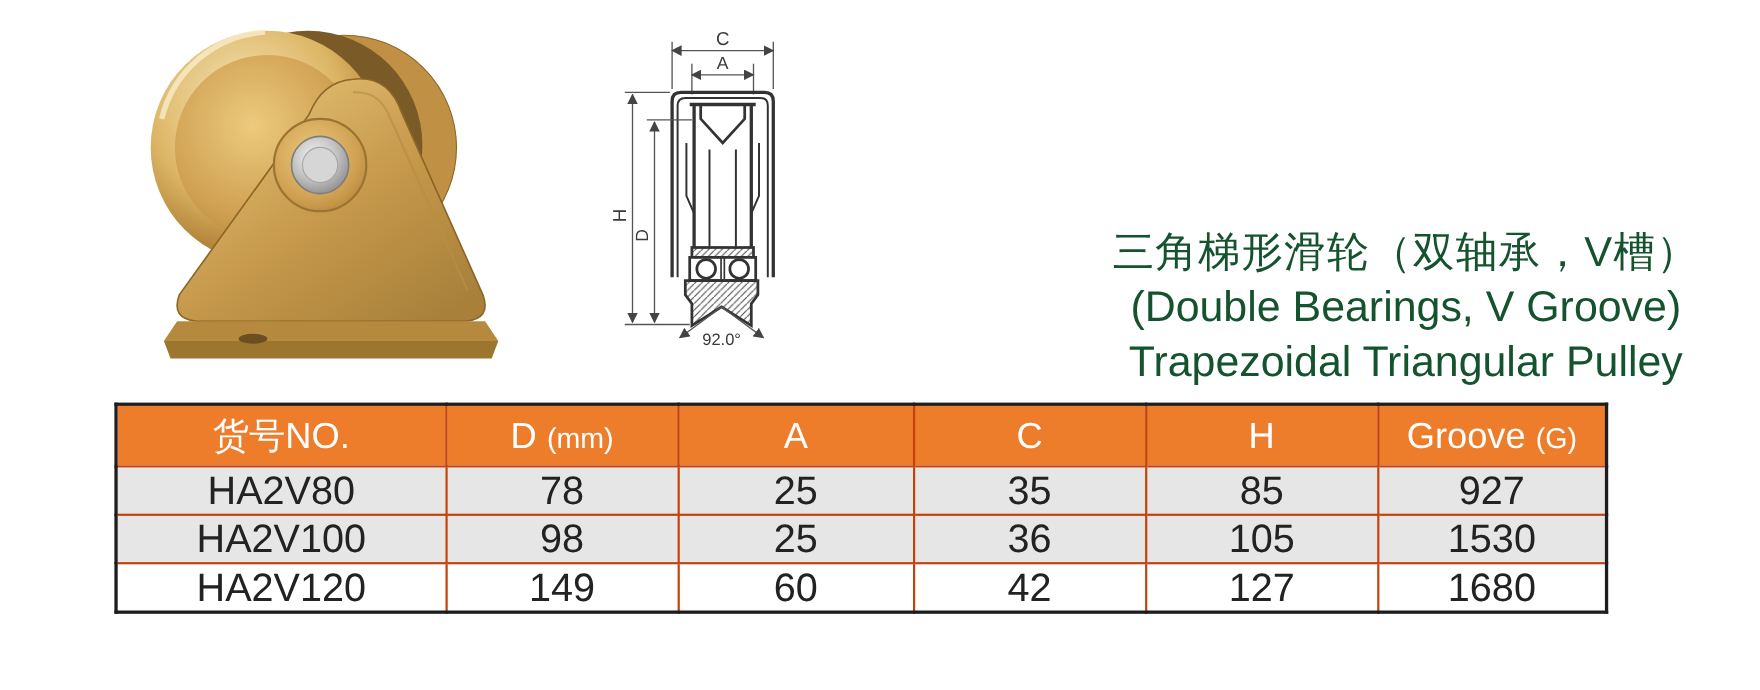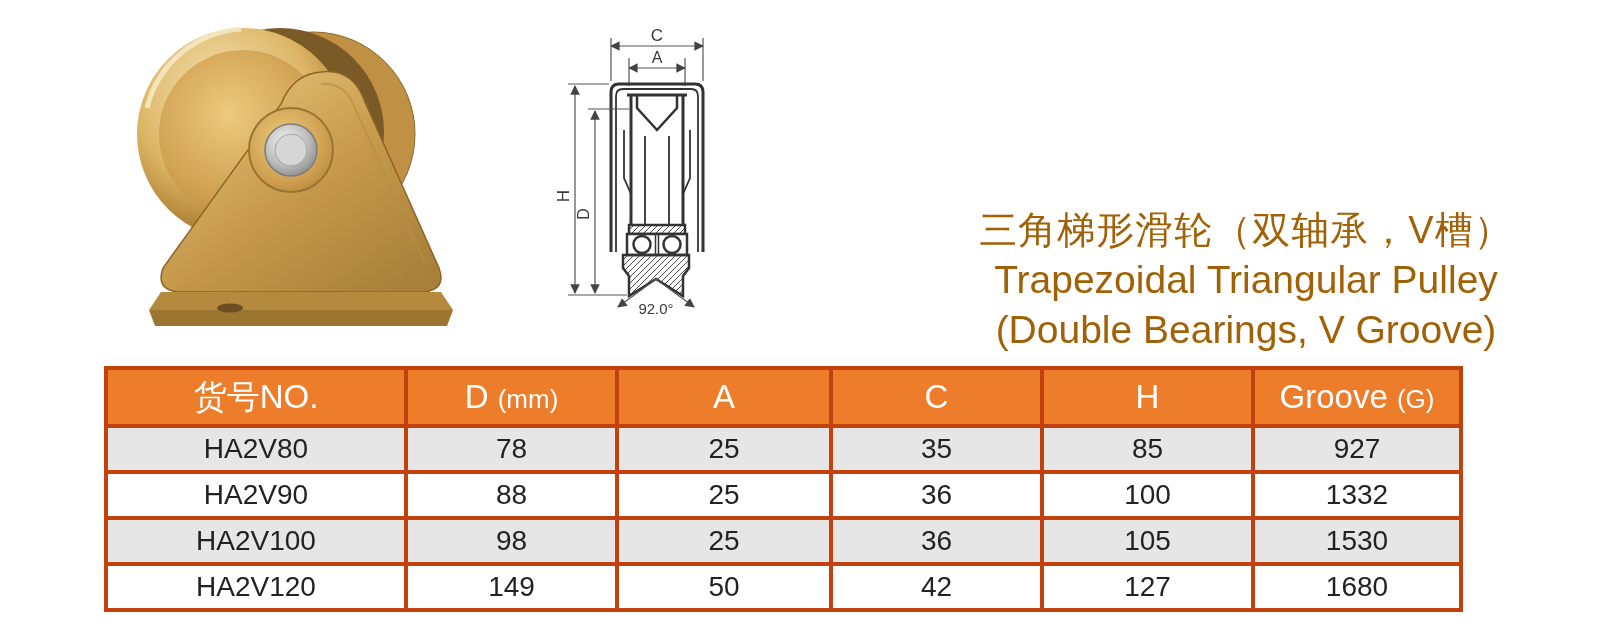--- a/index.html
+++ b/index.html
@@ -7,33 +7,33 @@
   #page{position:relative;width:1600px;height:627px;background:#ffffff;overflow:hidden;}
 
   
   #photo{position:absolute;left:95px;top:12px;width:370px;height:325px;}
 
   
   #diagram{position:absolute;left:553px;top:18px;width:250px;height:300px;}
   #diagram text{font-family:"Liberation Sans", sans-serif;fill:#3a3a3a;}
 
   
-  #title-block{position:absolute;left:966px;top:205px;width:560px;text-align:center;
-               color:#a16207;line-height:50px;font-size:39px;}
+  #title-block{position:absolute;left:998px;top:205px;width:560px;text-align:center;
+               color:#14532d;line-height:50px;font-size:39px;}
   #title-block .zh{font-size:38px;letter-spacing:1px;}
 
   
   #spec-table{position:absolute;left:104px;top:366px;width:1355px;border-collapse:collapse;
               table-layout:fixed;}
-  #spec-table th,#spec-table td{border:4px solid #c2410c;text-align:center;vertical-align:middle;
+  #spec-table th,#spec-table td{border:2px solid #c2410c;text-align:center;vertical-align:middle;
               padding:0;overflow:hidden;white-space:nowrap;}
   #spec-table{border:3px solid #1d1d1d;}
   #spec-table th{height:54px;background:#ED7D2B;color:#ffffff;font-weight:normal;font-size:33px;}
   #spec-table th .suffix{font-size:26px;}
-  #spec-table td{height:42px;font-size:28px;color:#222222;background:#ffffff;}
+  #spec-table td{height:42px;font-size:36px;color:#222222;background:#ffffff;}
   #spec-table tr.alt td{background:#E6E6E7;}
   .c0{width:300px;} .c1{width:211px;} .c2{width:214px;} .c3{width:211px;} .c4{width:211px;} .c5{width:208px;}
 </style>
 </head>
 <body>
 
 <div id="page">
 
   <svg id="photo" viewBox="0 0 370 325">
     <defs>
@@ -148,22 +148,22 @@
 
     <g stroke="#555" stroke-width="1.2">
       <line x1="35" y1="91" x2="76" y2="91"></line>
       <line x1="42" y1="93" x2="42" y2="275" marker-start="url(#arr)" marker-end="url(#arr)"></line>
     </g>
     <text x="36" y="196" font-size="16" text-anchor="middle" transform="rotate(-90 36 196)">D</text>
   </svg>
 
   <div id="title-block">
     <div class="zh">三角梯形滑轮（双轴承，V槽）</div>
+    <div>(Double Bearings, V Groove)</div>
     <div>Trapezoidal Triangular Pulley</div>
-    <div>(Double Bearings, V Groove)</div>
   </div>
 
   <table id="spec-table">
     <colgroup>
       <col class="c0">
         <col class="c1">
         <col class="c2">
         <col class="c3">
         <col class="c4">
         <col class="c5">
@@ -194,39 +194,31 @@
     </thead>
     <tbody>
       <tr class="alt">
         <td>HA2V80</td>
         <td>78</td>
         <td>25</td>
         <td>35</td>
         <td>85</td>
         <td>927</td>
       </tr>
-      <tr>
-        <td>HA2V90</td>
-        <td>88</td>
-        <td>25</td>
-        <td>36</td>
-        <td>100</td>
-        <td>1332</td>
-      </tr>
       <tr class="alt">
         <td>HA2V100</td>
         <td>98</td>
         <td>25</td>
         <td>36</td>
         <td>105</td>
         <td>1530</td>
       </tr>
       <tr>
         <td>HA2V120</td>
         <td>149</td>
-        <td>50</td>
+        <td>60</td>
         <td>42</td>
         <td>127</td>
         <td>1680</td>
       </tr>
     </tbody>
   </table>
 </div>
 
 </body></html>

